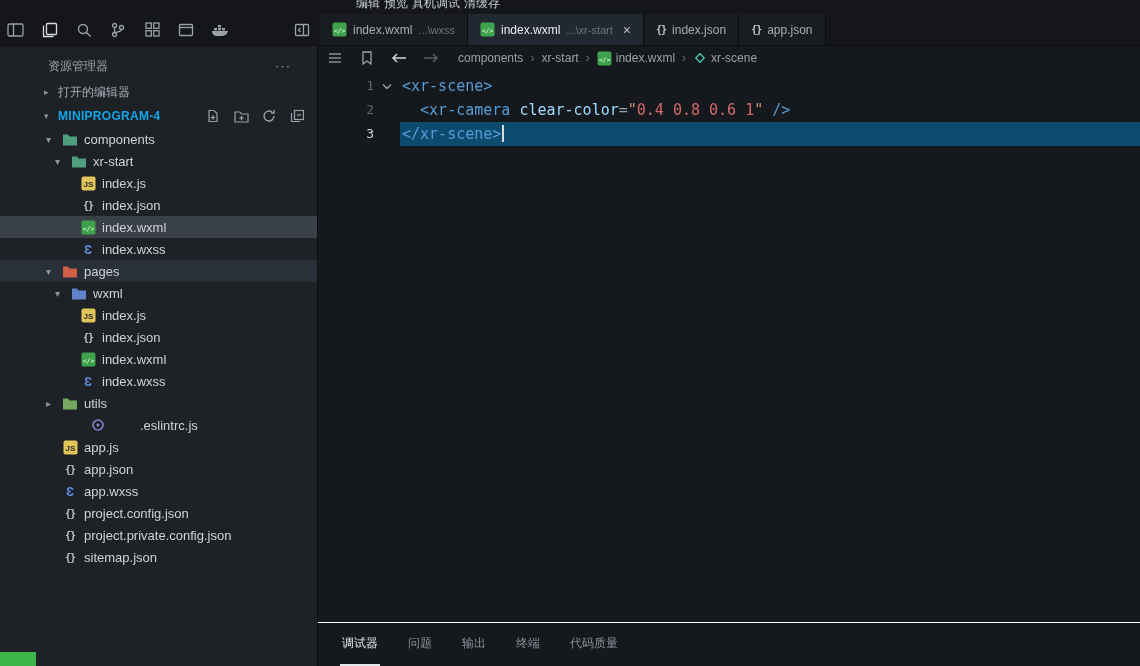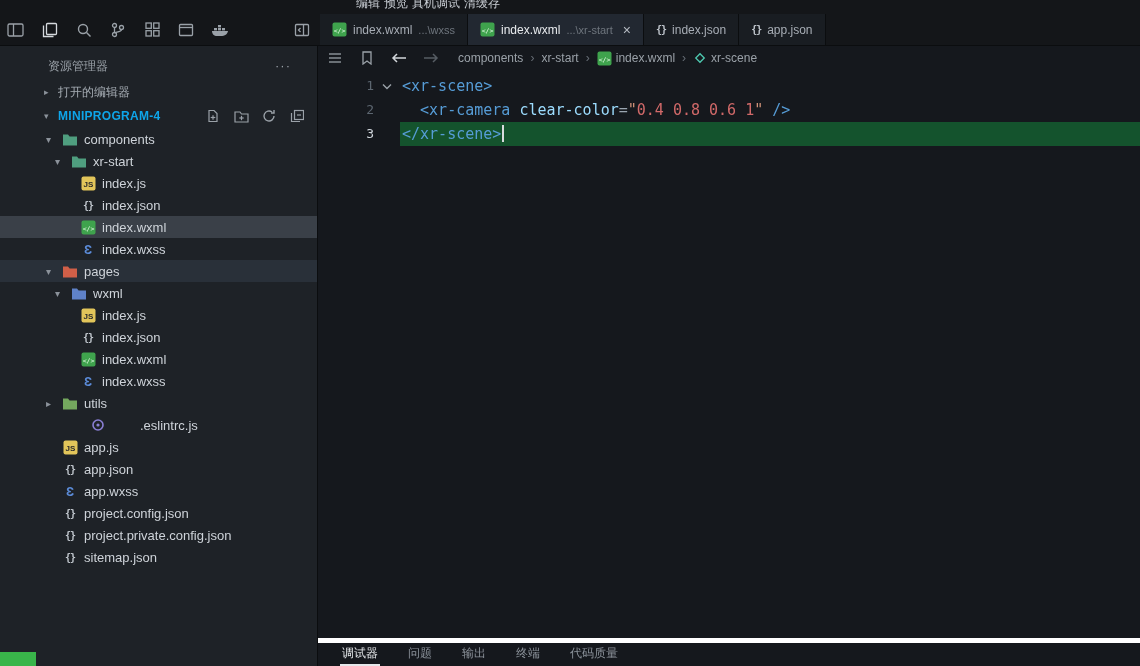--- a/index.html
+++ b/index.html
@@ -57,31 +57,31 @@
 .bc-trail{display:flex;align-items:center}
 .crumb{display:flex;align-items:center;gap:4px;color:#9aa1a8;font-size:12px;cursor:pointer;white-space:nowrap}
 .crumb-sep{color:#666d75;margin:0 7px;font-size:12px}
 .crumb-icon{display:flex;align-items:center}
 
 .code{flex:1;padding-top:4px;font-family:"DejaVu Sans Mono","Liberation Mono",monospace;font-size:15px}
 .code-line{display:flex;height:24px;line-height:24px;white-space:pre}
 .line-num{width:56px;flex:none;text-align:right;color:#5c6670;font-size:13px}
 .fold-col{width:26px;flex:none;display:flex;align-items:center;justify-content:center}
 .code-content{flex:1;padding-left:2px}
-.code-line.active .code-content{background:#14532d}
+.code-line.active .code-content{background:#0c4a6e}
 .code-line.active .line-num{color:#cfd5db}
 .tk-tag{color:#569cd6}
 .tk-attr{color:#9cdcfe}
 .tk-str{color:#ce9178}
 .tk-num{color:#d16969}
 .tk-plain{color:#d4d4d4}
 .tk-punct{color:#9aa5b0}
 .caret{display:inline-block;width:2px;height:17px;background:#d8dbde;vertical-align:-3px;margin-left:1px}
 
-.panel{height:28px;flex:none;border-top:5px solid #ffffff;display:flex;align-items:center;padding-left:22px}
+.panel{height:44px;flex:none;border-top:1px solid #ffffff;display:flex;align-items:center;padding-left:22px}
 .panel-tabs{display:flex;gap:26px;height:100%}
 .panel-tab{font-size:12px;color:#8b929a;display:flex;align-items:center;border-bottom:2px solid transparent;padding:0 2px;cursor:pointer}
 .panel-tab.active{color:#e4e7ea;border-bottom-color:#e4e7ea}
 </style>
 </head>
 <body>
 
 <div class="app">
   <div class="topbar">
       <span class="menu-item">编辑</span>

